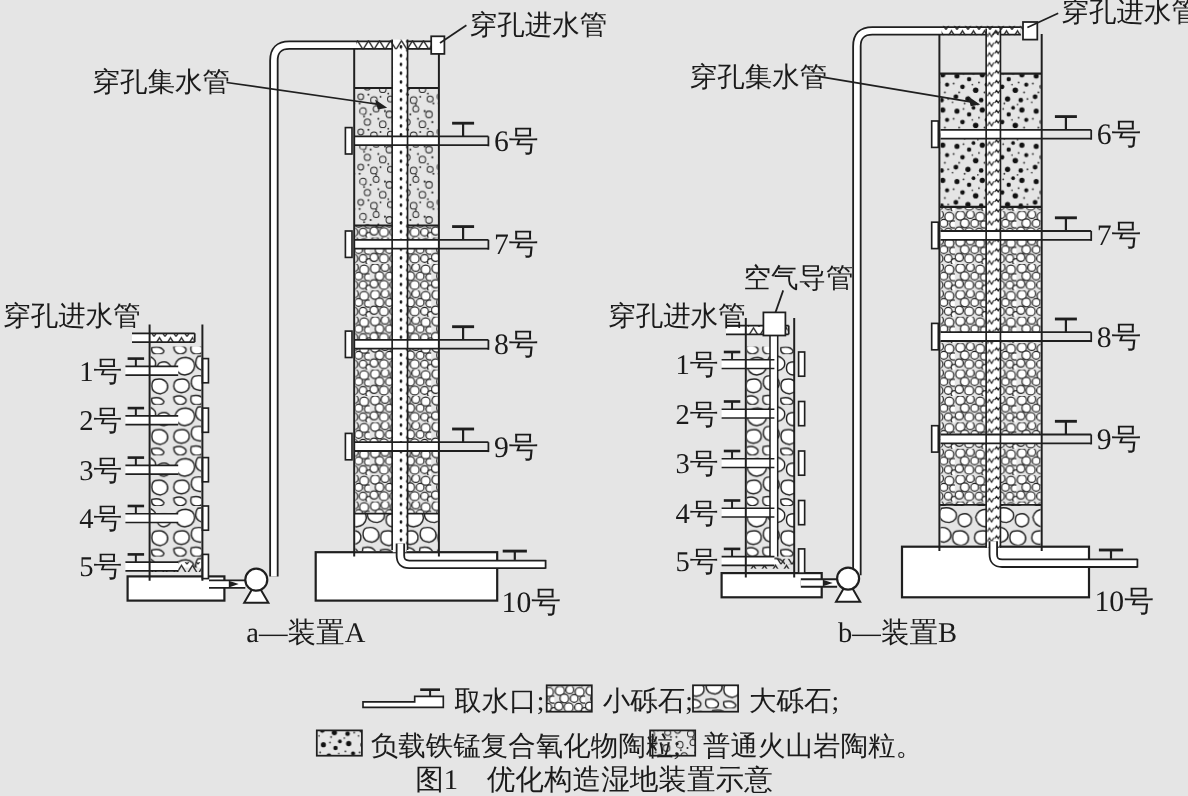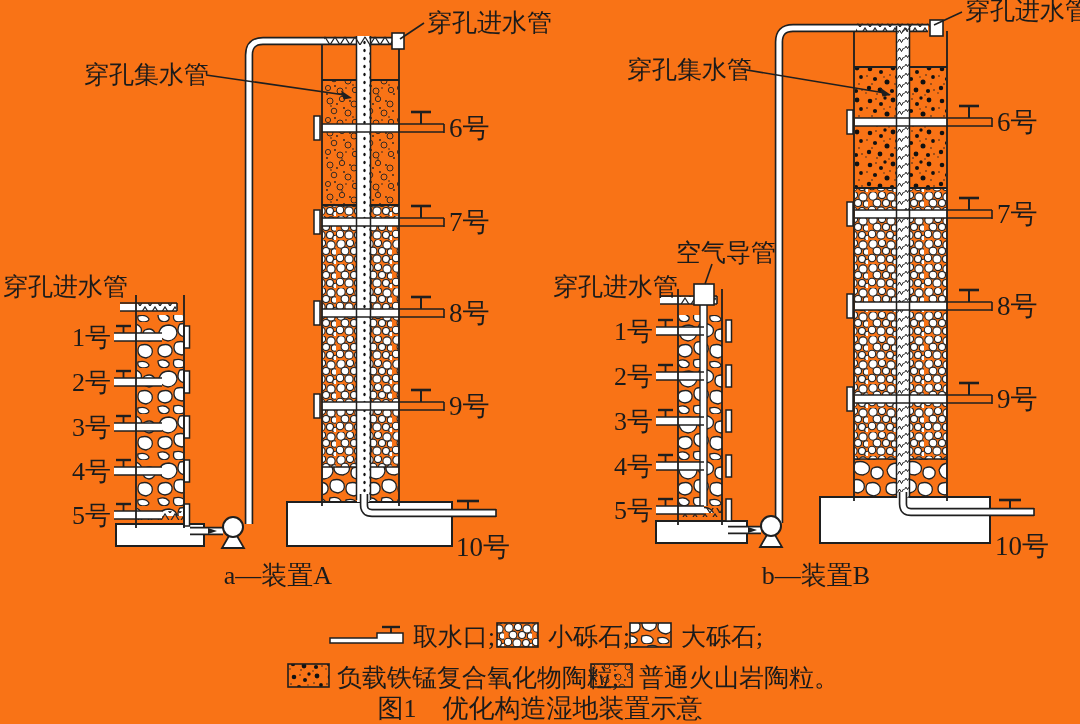--- a/index.html
+++ b/index.html
@@ -1,16 +1,16 @@
 <!DOCTYPE html>
 <html><head>
 <meta charset="utf-8">
 <style>
   html,body{margin:0;padding:0;background:#ffffff;}
-  #stage{position:relative;width:1080px;height:724px;background:#f97316;overflow:hidden;}
+  #stage{position:relative;width:1080px;height:724px;background:#e5e5e5;overflow:hidden;}
   .t{font-family:"Liberation Serif","DejaVu Serif",serif;fill:#1b1b1b;}
   .t25{font-size:25px;}
   .t26{font-size:26px;}
   .t27{font-size:27px;}
   svg line,svg path,svg rect,svg circle,svg polyline{vector-effect:none;}
 </style>
 </head>
 <body>
 
 <div id="stage">

